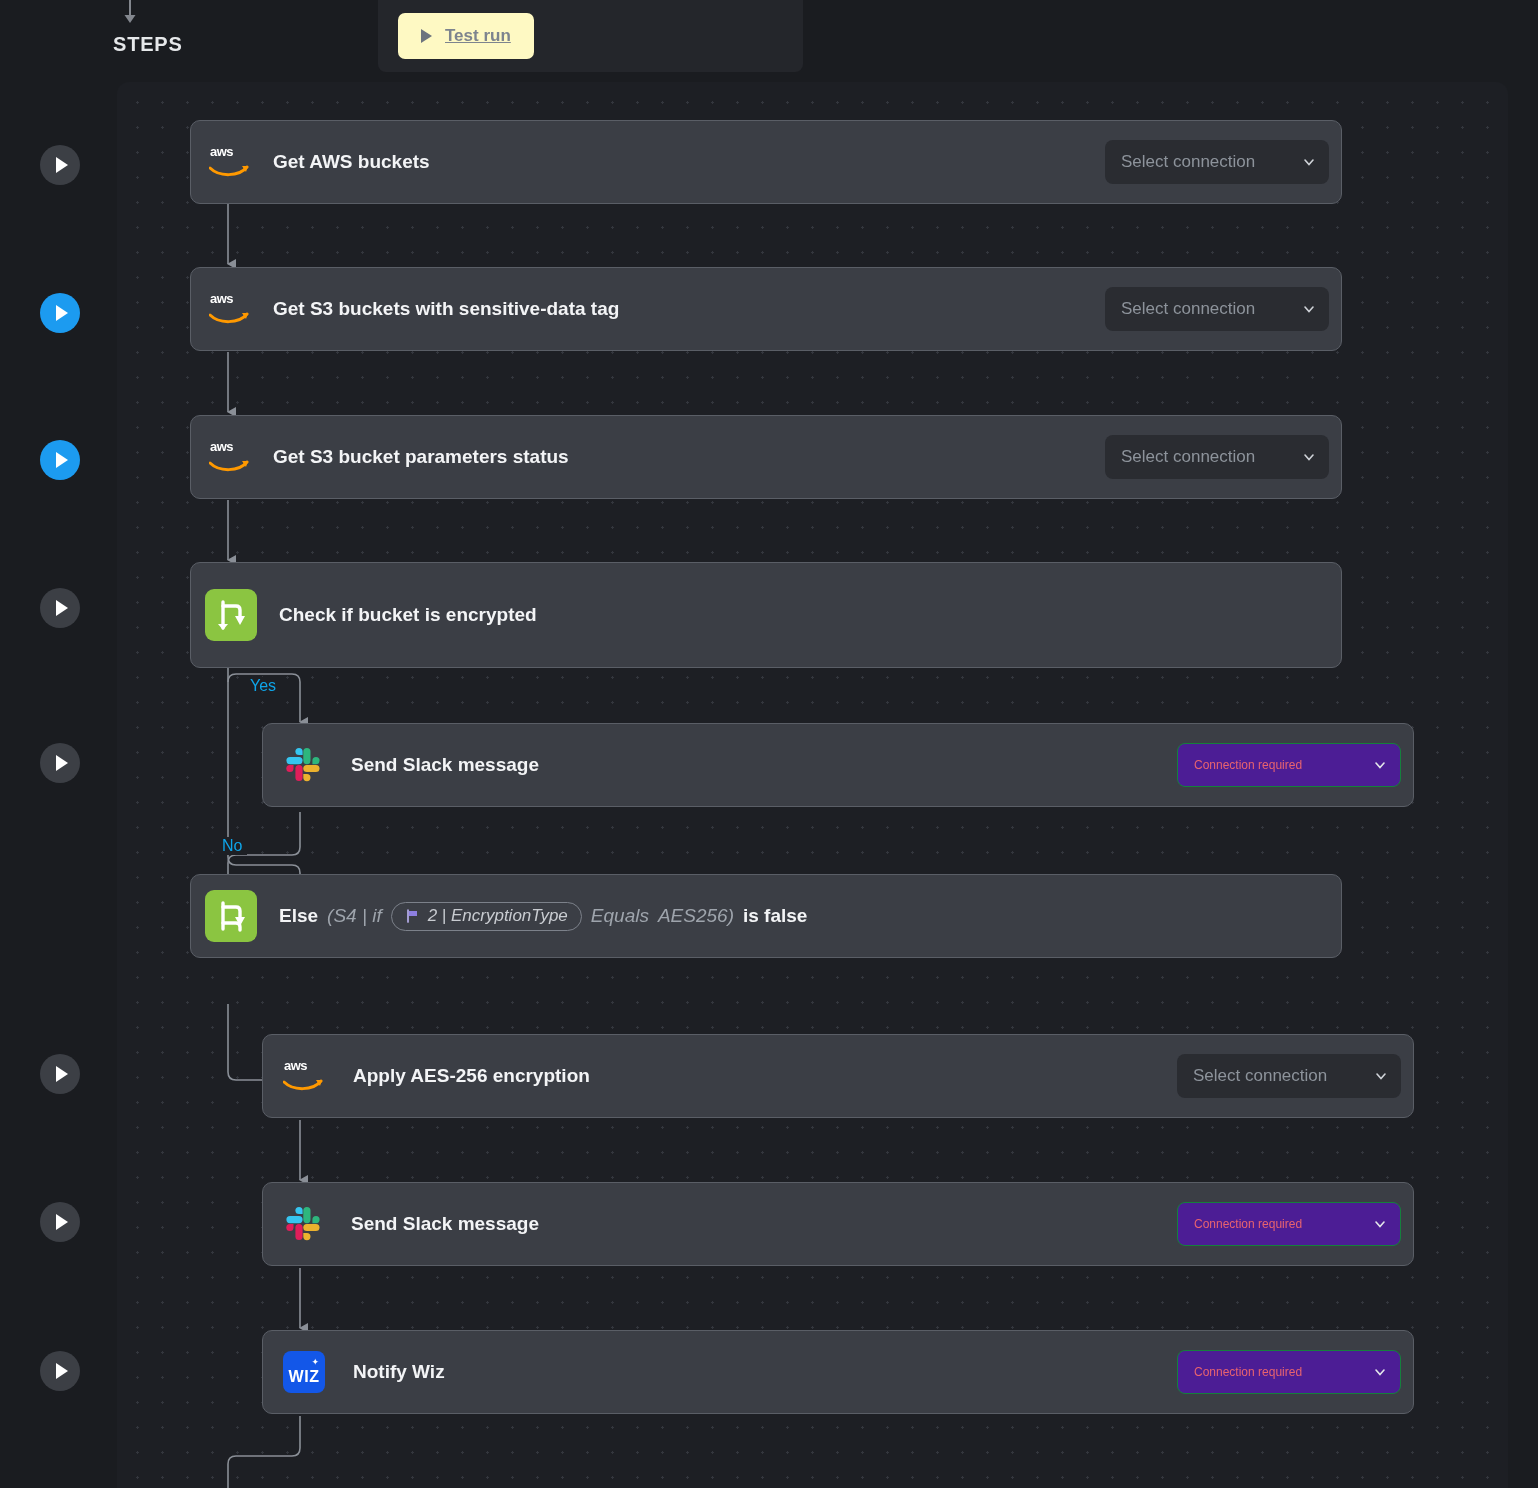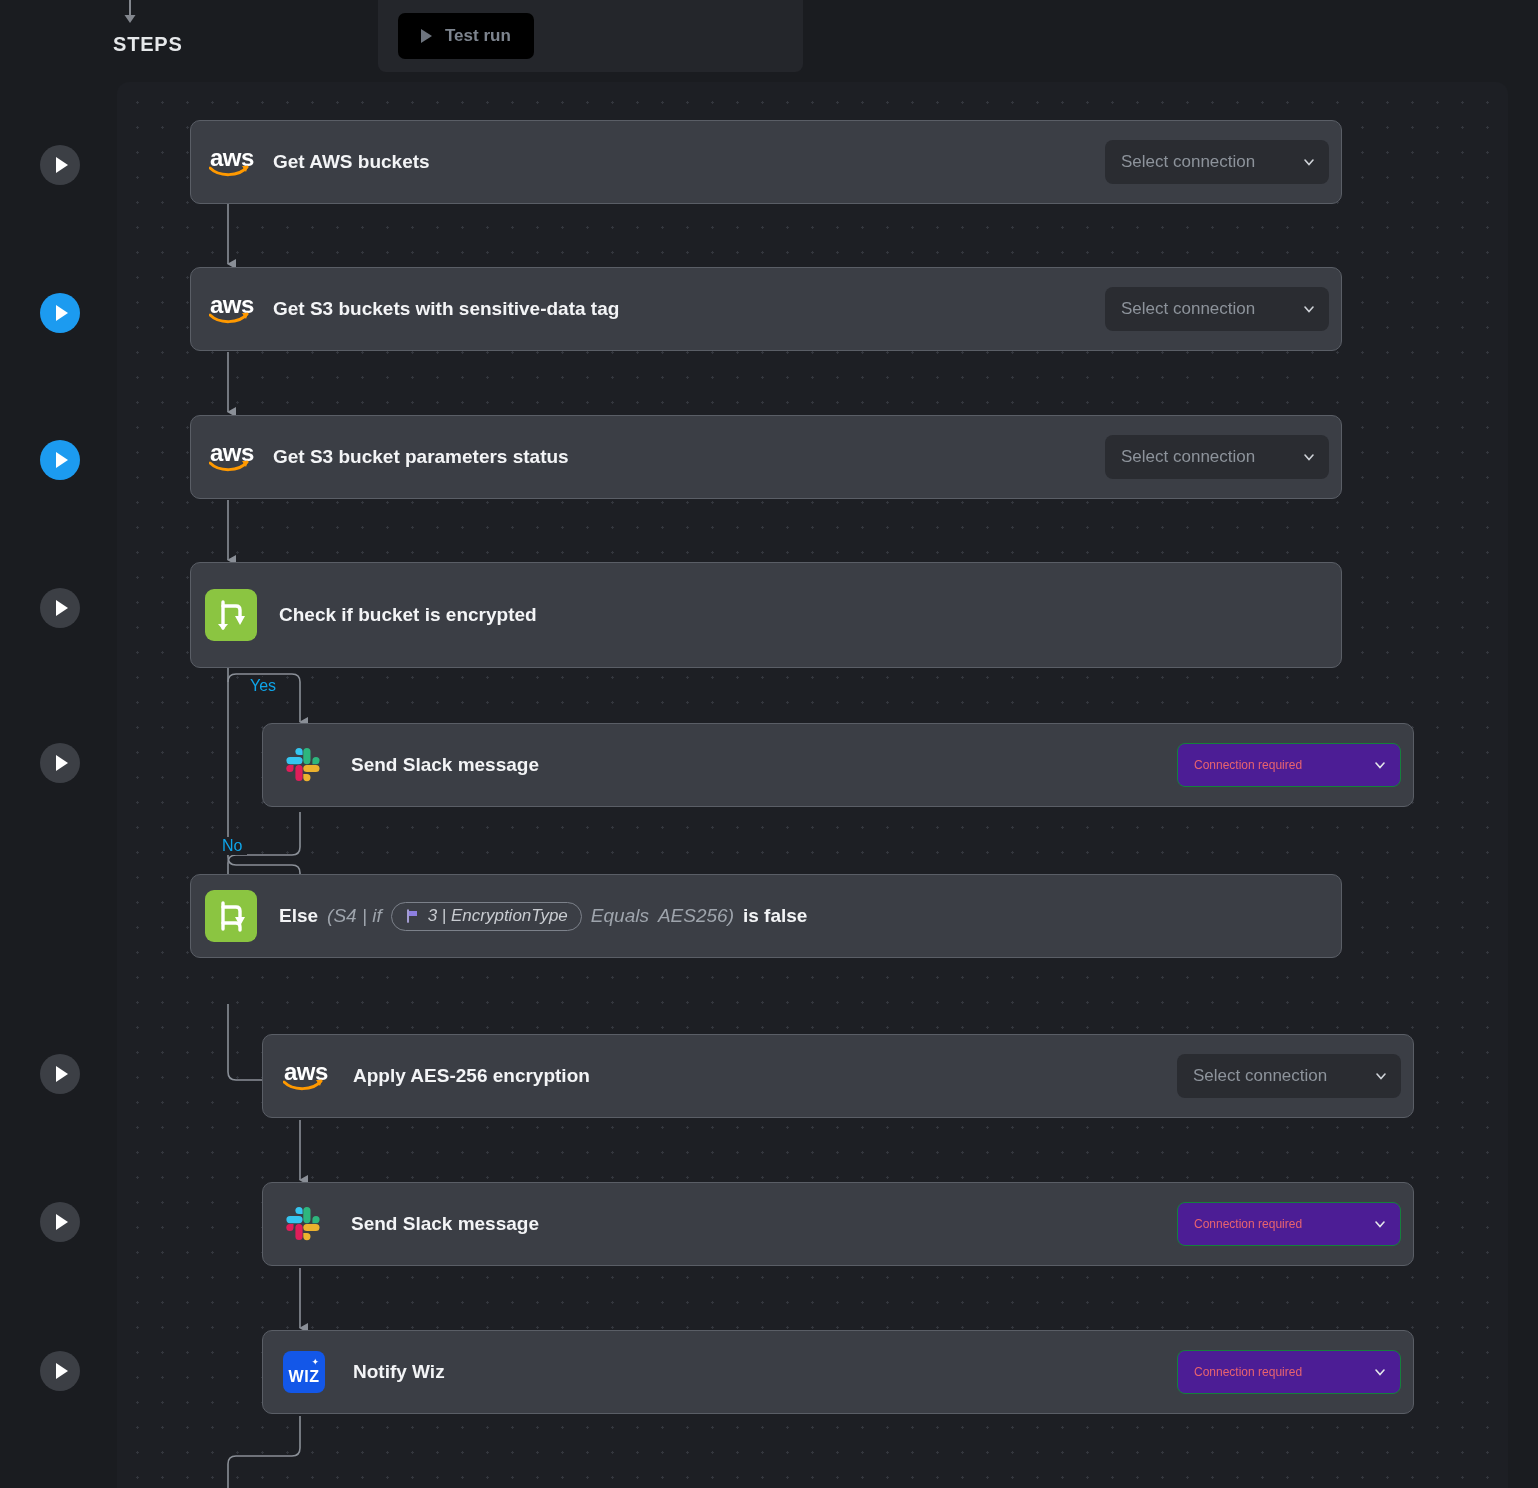--- a/index.html
+++ b/index.html
@@ -22,21 +22,21 @@
     position: absolute; left: 378px; top: 0px; width: 425px; height: 72px;
     background: #24262b; border-radius: 0 0 8px 8px;
     display: flex; align-items: center; gap: 24px; padding: 0 20px;
   }
   .btn {
     display: flex; align-items: center; gap: 13px;
     height: 46px; padding: 0 22px; border-radius: 7px;
     font-size: 17px; font-weight: bold; cursor: pointer; white-space: nowrap;
   }
   .btn-params { background: #1e2025; border: 1px solid #585c63; color: #f1f2f4; }
-  .btn-run { background: #000000; border: 1px solid transparent; color: #7d848e; cursor: default; }
+  .btn-run { background: #fef9c3; border: 1px solid transparent; color: #7d848e; cursor: default; text-decoration: underline; }
   .ic-list { width: 18px; height: 14px; position: relative; flex: none; }
   .ic-list i { position: absolute; left: 6px; width: 12px; height: 2px; background: #e9eaec; }
   .ic-list i:nth-child(1) { top: 0; } .ic-list i:nth-child(2) { top: 6px; } .ic-list i:nth-child(3) { top: 12px; }
   .ic-list b { position: absolute; left: 0; width: 2.5px; height: 2.5px; background: #e9eaec; border-radius: 50%; }
   .ic-list b:nth-of-type(1) { top: 0; } .ic-list b:nth-of-type(2) { top: 6px; } .ic-list b:nth-of-type(3) { top: 12px; }
   .ic-play-tri {
     width: 0; height: 0; border-left: 11px solid #6d747e;
     border-top: 7px solid transparent; border-bottom: 7px solid transparent; flex: none;
   }
 
@@ -80,21 +80,21 @@
     position: absolute; background: #3b3e45; border: 1px solid #5a5e66;
     border-radius: 10px; display: flex; align-items: center; cursor: pointer;
   }
   .card .title {
     font-size: 19px; font-weight: bold; color: #f3f4f6; white-space: nowrap;
   }
   .card .spacer { flex: 1; }
 
   
   .ic-aws { width: 42px; height: 34px; position: relative; flex: none; }
-  .ic-aws .t { font-size: 24px; font-weight: bold; color: #ffffff; letter-spacing: -0.5px;
+  .ic-aws .t { font-size: 13px; font-weight: bold; color: #ffffff; letter-spacing: -0.5px;
     position: absolute; left: 1px; top: -1px; font-family: "Liberation Sans", sans-serif; }
   .ic-aws .s { position: absolute; left: 0; top: 20px; width: 40px; height: 13px; }
 
   .ic-branch {
     width: 52px; height: 52px; border-radius: 9px; background: #8bc541;
     display: flex; align-items: center; justify-content: center; flex: none;
   }
   .ic-slack { width: 40px; height: 40px; flex: none; }
   .ic-wiz {
     width: 42px; height: 42px; border-radius: 8px; background: #1357e8;
@@ -341,21 +341,21 @@
         </svg>
       </span>
       <span class="cond">
         <span class="kw">Else</span>
         <span class="mu">(S4 | if</span>
         <span class="pill">
           <svg class="flag" viewBox="0 0 14 14">
             <path d="M3 1 V13" stroke="#b7aeeb" stroke-width="1.7" stroke-linecap="round"></path>
             <path d="M4 2 H12 V7 H4 Z" fill="#8d7fe0"></path>
           </svg>
-          <span>3 | EncryptionType</span>
+          <span>2 | EncryptionType</span>
         </span>
         <span class="mu">Equals</span>
         <span class="mu">AES256)</span>
         <span class="kw">is false</span>
       </span>
       <span class="spacer"></span>
     </div>
 
     <div class="card" style="left:145px; top:952px; width:1152px; height:84px; padding:0 12px 0 20px; gap:28px;">
       <span class="ic-aws">

